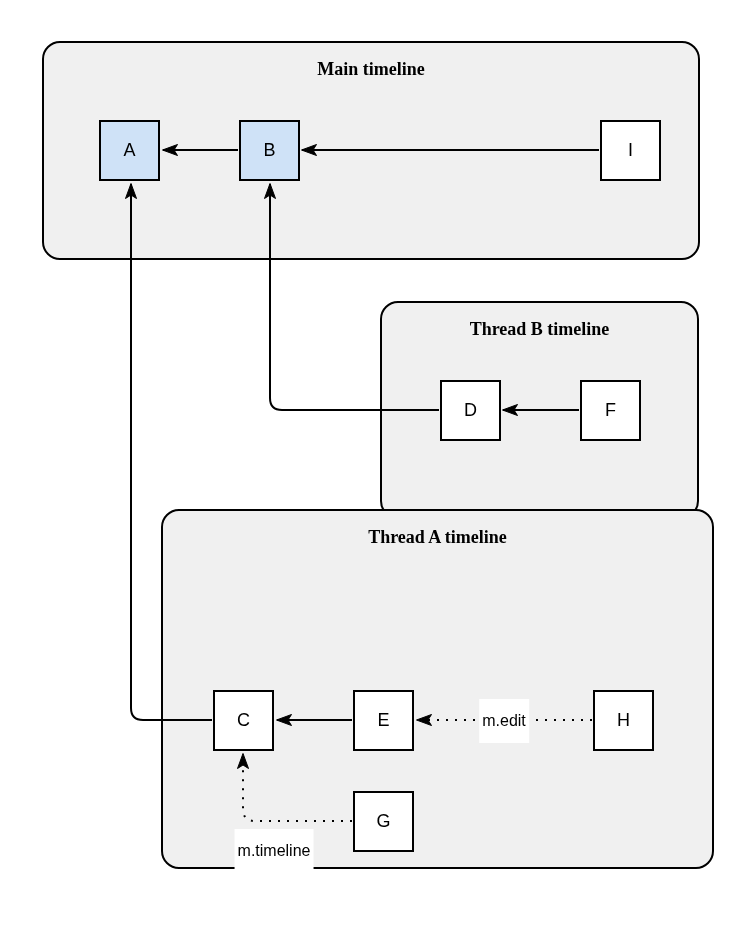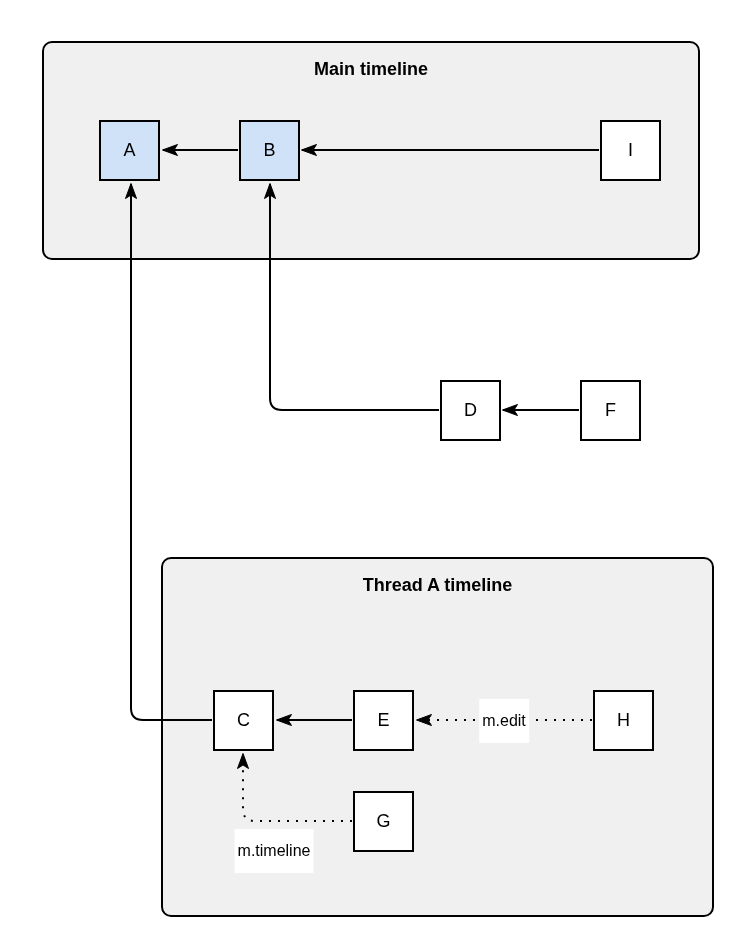--- a/index.html
+++ b/index.html
@@ -18,33 +18,34 @@
     width:756px;height:942px;
     background:#ffffff;
     font-family:"Liberation Sans", sans-serif;
     overflow:hidden;
   }
   .group{
     position:absolute;
     box-sizing:border-box;
     background:var(--group-fill);
     border:2px solid var(--group-border);
-    border-radius:10px;
+    border-radius:18px;
     z-index:1;
+    font-family:Liberation Serif, serif;
   }
   .group-title{
     margin-top:16px;
     text-align:center;
     font-size:18px;
     font-weight:bold;
     color:var(--text-color);
   }
   #group-main{left:42px;top:41px;width:658px;height:219px;}
   #group-thread-b{left:380px;top:301px;width:319px;height:218px;}
-  #group-thread-a{left:161px;top:557px;width:553px;height:360px;}
+  #group-thread-a{left:161px;top:509px;width:553px;height:360px;}
 
   .edges-layer{
     position:absolute;left:0;top:0;z-index:2;
     pointer-events:none;
   }
   .edge{
     fill:none;
     stroke:var(--arrow-color);
     stroke-width:2;
   }
@@ -88,20 +89,23 @@
   #label-m-reaction{left:274px;top:851px;}
 </style>
 </head>
 <body>
 
 <div class="canvas">
 
   <div class="group" id="group-main">
     <div class="group-title">Main timeline</div>
   </div>
+  <div class="group" id="group-thread-b">
+    <div class="group-title">Thread B timeline</div>
+  </div>
   <div class="group" id="group-thread-a">
     <div class="group-title">Thread A timeline</div>
   </div>
 
   <svg class="edges-layer" width="756" height="942" viewBox="0 0 756 942">
     <defs>
       <marker id="arrowhead" markerWidth="17" markerHeight="13" refX="15.5" refY="6.5" orient="auto" markerUnits="userSpaceOnUse">
         <path d="M 1 1 L 16 6.5 L 1 12 L 4.5 6.5 Z" fill="#000000" stroke="#000000" stroke-width="1" stroke-linejoin="round"></path>
       </marker>
     </defs>

